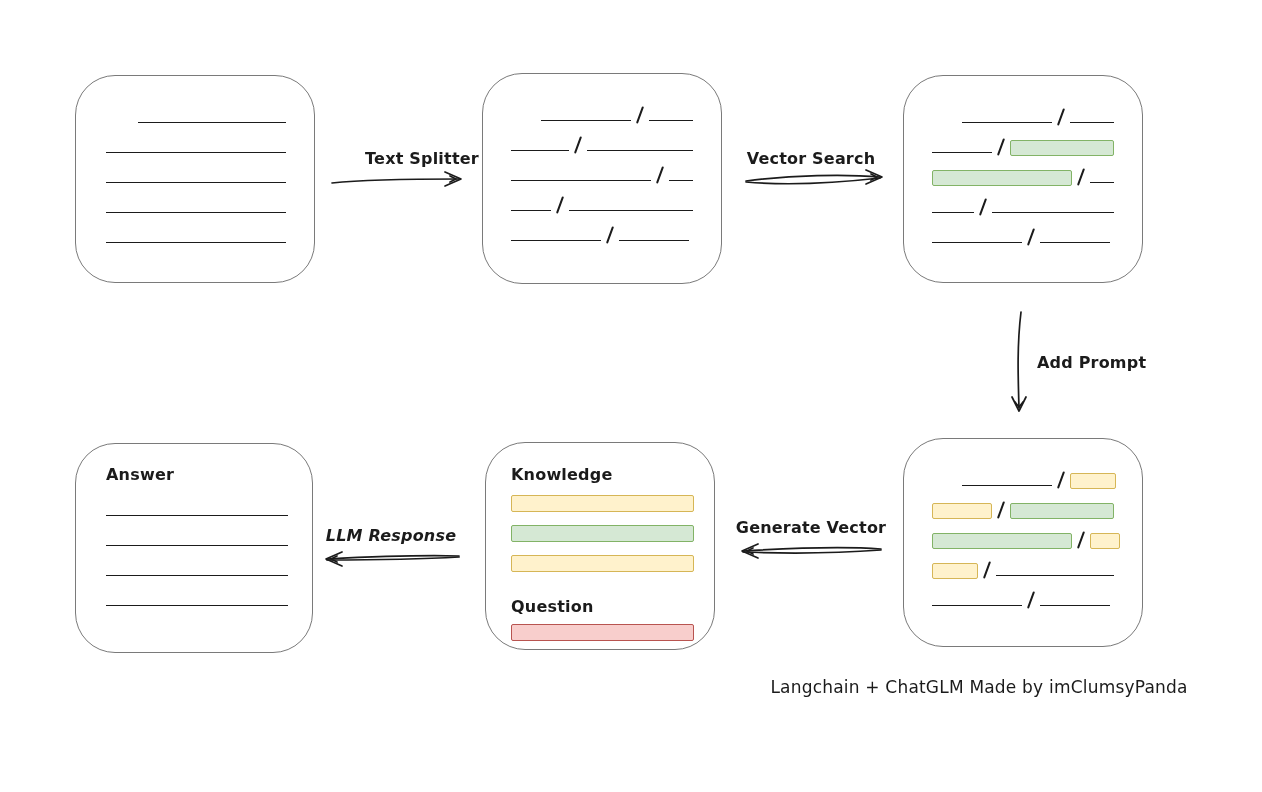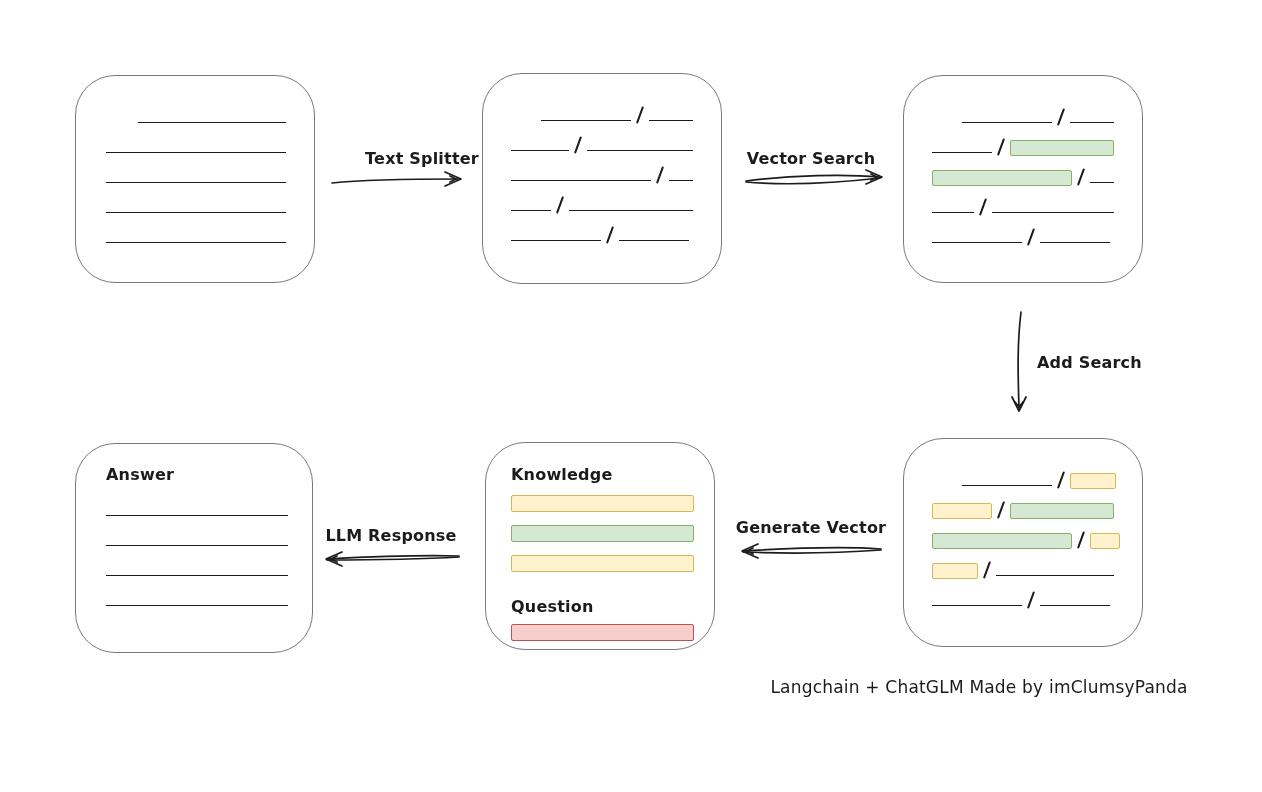--- a/index.html
+++ b/index.html
@@ -55,21 +55,21 @@
   .arrow-label{
     position:absolute;
     font-size:16px;font-weight:bold;letter-spacing:0.2px;
     white-space:nowrap;
   }
   .centered{transform:translateX(-50%);}
   #lbl-text-splitter{left:422px;top:149px;}
   #lbl-vector-search{left:811px;top:149px;text-align:right;}
   #lbl-add-context{left:1037px;top:353px;transform:none;}
   #lbl-generate-prompt{left:811px;top:518px;}
-  #lbl-llm-response{left:391px;top:526px;}
+  #lbl-llm-response{left:391px;top:526px;font-style:italic;}
 
   #caption{
     position:absolute;left:979px;top:677px;
     transform:translateX(-50%);
     font-size:17px;font-weight:normal;letter-spacing:0.2px;
     white-space:nowrap;
   }
 </style>
 </head>
 <body>
@@ -259,19 +259,19 @@
       <div id="question-bar">
           <div class="row">
             <div class="seg-chip red" style="width: 183px;"></div>
           </div>
         </div>
     </div>
   </div>
 
   <div class="arrow-label centered" id="lbl-text-splitter">Text Splitter</div>
   <div class="arrow-label centered" id="lbl-vector-search">Vector Search</div>
-  <div class="arrow-label" id="lbl-add-context">Add Search</div>
+  <div class="arrow-label" id="lbl-add-context">Add Prompt</div>
   <div class="arrow-label centered" id="lbl-generate-prompt">Generate Vector</div>
   <div class="arrow-label centered" id="lbl-llm-response">LLM Response</div>
 
   <div id="caption">Langchain + ChatGLM Made by imClumsyPanda</div>
 
 </div>
 
 </body></html>

